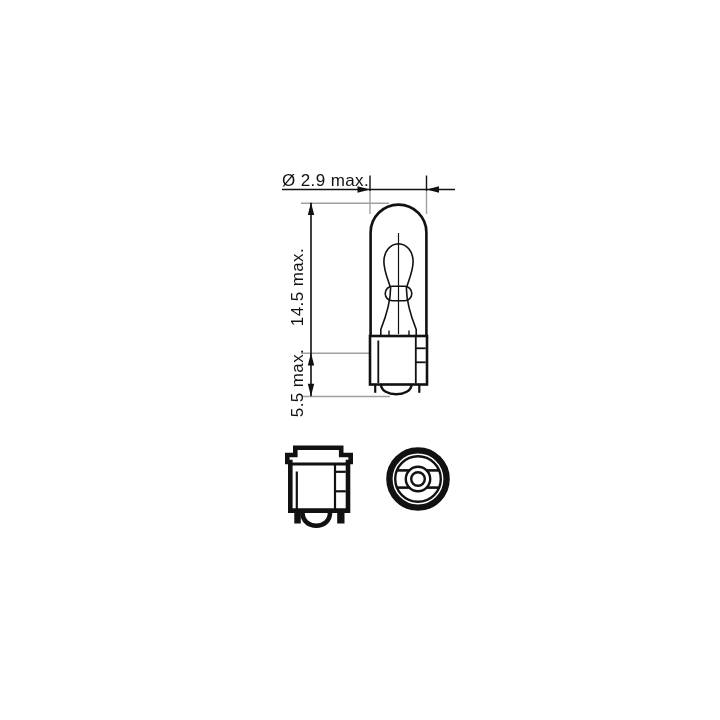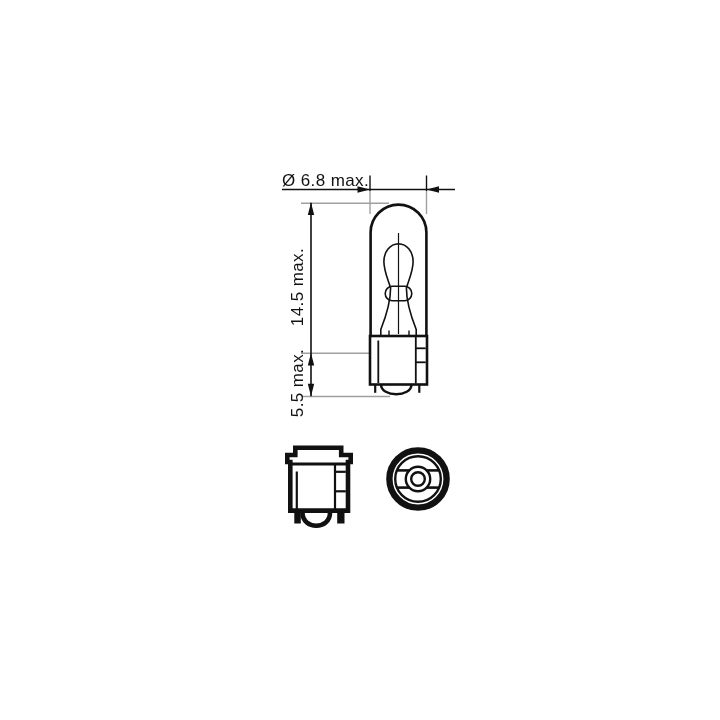--- a/index.html
+++ b/index.html
@@ -111,18 +111,18 @@
       <circle class="ln w24" cx="418" cy="479" r="22.8"></circle>
       <circle class="ln w24" cx="418" cy="479" r="12.2"></circle>
       <circle class="ln w24" cx="418" cy="479" r="6.8"></circle>
       <line class="ln w26" x1="396.9" y1="470.4" x2="409.4" y2="470.4"></line>
       <line class="ln w26" x1="426.6" y1="470.4" x2="439.1" y2="470.4"></line>
       <line class="ln w26" x1="396.9" y1="487.6" x2="409.4" y2="487.6"></line>
       <line class="ln w26" x1="426.6" y1="487.6" x2="439.1" y2="487.6"></line>
     </g>
   </svg>
 
-  <div class="dim-label" id="lbl-diameter">Ø 6.8 max.</div>
+  <div class="dim-label" id="lbl-diameter">Ø 2.9 max.</div>
 
   <div class="dim-label" id="lbl-length">14.5 max.</div>
 
   <div class="dim-label" id="lbl-base">5.5 max.</div>
 </div>
 
 </body></html>

